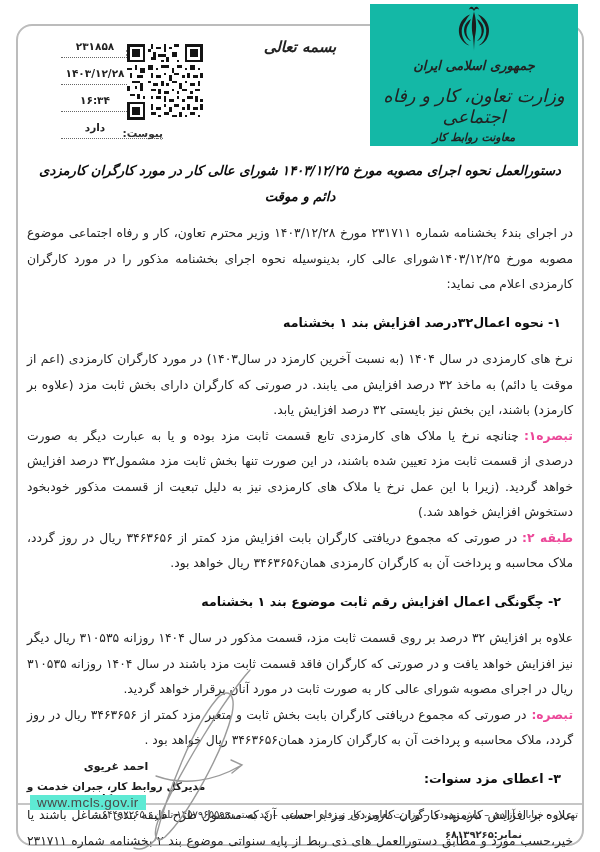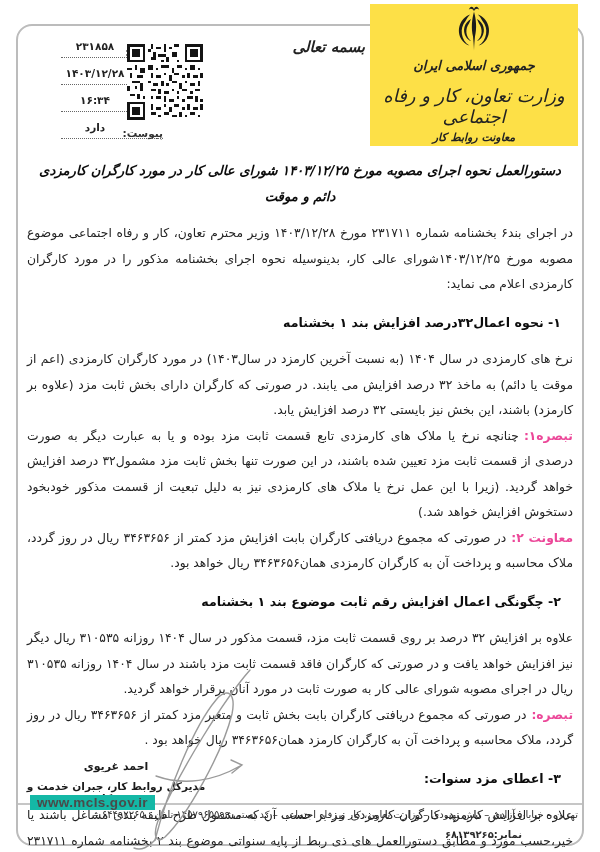--- a/index.html
+++ b/index.html
@@ -8,28 +8,28 @@
     background:#ffffff;color:#222;
     font-family:"DejaVu Sans",sans-serif;
   }
   .page-border{
     position:absolute;left:16px;top:24px;right:16px;bottom:6px;
     border:2.5px solid #bcbcbc;border-radius:16px;pointer-events:none;
   }
   
   .gov-block{
     position:absolute;top:4px;right:22px;width:200px;text-align:center;
-    background:#fde047;padding:0 4px 2px;direction:rtl;
+    background:#14b8a6;padding:0 4px 2px;direction:rtl;
   }
   .emblem{display:block;margin:0 auto 2px;}
   .gov-line1{font-size:13px;font-weight:bold;font-style:italic;}
   .gov-line2{font-size:18px;font-weight:normal;font-style:italic;margin-top:12px;}
   .gov-line3{font-size:11px;font-weight:bold;font-style:italic;margin-top:4px;}
   .bismillah{
-    position:absolute;top:38px;left:235px;width:130px;text-align:right;
+    position:absolute;top:38px;left:235px;width:130px;text-align:center;
     font-size:15px;font-weight:bold;font-style:italic;direction:rtl;
   }
   .fields{position:absolute;left:26px;top:34px;width:102px;direction:rtl;margin-left:35px;}
   .field-row{position:relative;height:27px;}
   .field-label{
     position:absolute;right:0;bottom:3px;font-size:10.5px;font-weight:bold;color:#333;
   }
   .field-dots{
     position:absolute;left:0;right:0;bottom:3px;border-bottom:1.5px dotted #666;
   }
@@ -57,22 +57,22 @@
   }
   .sig-name{font-size:11px;font-weight:bold;color:#1a1a1a;}
   .sig-title{font-size:10.6px;font-weight:bold;color:#1a1a1a;margin-top:7px;}
   .scrawl{position:absolute;left:92px;top:656px;z-index:5;}
   
   .footer-rule{
     position:absolute;left:18px;right:18px;top:803px;height:0;
     border-top:2.5px solid #c6c6c6;
   }
   .website{
-    position:absolute;left:30px;top:795px;background:#14b8a6;padding:0 7px;
-    font-family:"Liberation Sans",sans-serif;font-weight:bold;font-size:13.5px;
+    position:absolute;left:30px;top:795px;background:#5eead4;padding:0 7px;
+    font-family:"Liberation Sans",sans-serif;font-weight:normal;font-size:13.5px;
     color:#4a4a4a;letter-spacing:.4px;direction:ltr;z-index:2;
   }
   .footer-address{
     position:absolute;left:24px;right:22px;top:809px;direction:rtl;
     text-align:right;font-size:10px;font-weight:normal;color:#2c2c2c;
   }
   .footer-fax{
     position:absolute;right:78px;top:829px;direction:rtl;
     font-size:10px;font-weight:bold;color:#2c2c2c;
   }
@@ -131,21 +131,21 @@
   <path fill="#141414" d="M9 0h1v2h-1zM11 1h2v1h-2zM14 0h1v3h-1zM16 1h1v1h-1zM18 0h2v1h-2zM10 3h1v2h-1zM12 4h3v1h-3zM17 3h2v2h-2zM8 2h1v1h-1zM9 5h2v1h-2zM13 6h1v1h-1zM15 5h1v2h-1zM19 6h1v1h-1zM0 9h2v1H0zM3 8h1v2h-1zM5 9h2v2H5zM1 11h1v2H1zM4 12h2v1H4zM2 14h3v1H2zM0 16h1v2H0zM3 16h1v1h-1zM5 15h1v3h-1zM1 19h2v1H1zM4 19h1v2h-1zM6 20h1v1h-1zM8 8h2v2H8zM11 9h1v1h-1zM13 8h3v1h-3zM17 9h1v2h-1zM19 8h2v1h-2zM22 9h1v1h-1zM24 8h2v2h-2zM27 9h1v1h-1zM9 11h1v2h-1zM11 12h2v1h-2zM14 11h1v1h-1zM16 12h1v2h-1zM18 11h2v1h-2zM21 12h1v1h-1zM23 11h1v2h-1zM25 12h2v1h-2zM28 11h1v2h-1zM8 14h1v1h-1zM10 15h2v1h-2zM13 14h1v2h-1zM15 15h1v1h-1zM17 14h2v1h-2zM20 15h1v2h-1zM22 14h1v1h-1zM24 15h2v1h-2zM27 14h1v2h-1zM9 17h2v1H9zM12 17h1v2h-1zM14 18h2v1h-2zM17 17h1v1h-1zM19 18h1v1h-1zM21 17h2v1h-2zM24 18h1v1h-1zM26 17h2v1h-2zM9 20h1v1h-1zM11 20h2v1h-2zM14 20h1v2h-1zM16 21h2v1h-2zM19 20h1v1h-1zM21 21h1v1h-1zM23 20h2v1h-2zM26 20h1v2h-1zM28 21h1v1h-1zM9 23h1v2h-1zM11 24h2v1h-2zM14 23h1v1h-1zM16 24h1v2h-1zM18 23h2v1h-2zM21 24h1v1h-1zM23 23h1v2h-1zM25 24h2v1h-2zM28 23h1v2h-1zM9 26h2v1H9zM12 27h1v1h-1zM14 26h2v1h-2zM17 27h2v1h-2zM20 26h1v2h-1zM22 27h1v1h-1zM24 26h2v1h-2zM27 27h1v1h-1z"></path>
 </svg>
 
 <div class="content">
   <p class="doc-title">دستورالعمل نحوه اجرای مصوبه مورخ ۱۴۰۳/۱۲/۲۵ شورای عالی کار در مورد کارگران کارمزدی دائم و موقت</p>
   <p class="para">در اجرای بند۶ بخشنامه شماره ۲۳۱۷۱۱ مورخ ۱۴۰۳/۱۲/۲۸ وزیر محترم تعاون، کار و رفاه اجتماعی موضوع مصوبه مورخ ۱۴۰۳/۱۲/۲۵شورای عالی کار، بدینوسیله نحوه اجرای بخشنامه مذکور را در مورد کارگران کارمزدی اعلام می نماید:</p>
 
   <p class="sec-heading">۱- نحوه اعمال۳۲درصد افزایش بند ۱ بخشنامه</p>
   <p class="para">نرخ های کارمزدی در سال ۱۴۰۴ (به نسبت آخرین کارمزد در سال۱۴۰۳) در مورد کارگران کارمزدی (اعم از موقت یا دائم) به ماخذ ۳۲ درصد افزایش می یابند. در صورتی که کارگران دارای بخش ثابت مزد (علاوه بر کارمزد) باشند، این بخش نیز بایستی ۳۲ درصد افزایش یابد.</p>
   <p class="para"><span class="note-label">تبصره۱:</span><span>چنانچه نرخ یا ملاک های کارمزدی تابع قسمت ثابت مزد بوده و یا به عبارت دیگر به صورت درصدی از قسمت ثابت مزد تعیین شده باشند، در این صورت تنها بخش ثابت مزد مشمول۳۲ درصد افزایش خواهد گردید. (زیرا با این عمل نرخ یا ملاک های کارمزدی نیز به دلیل تبعیت از قسمت مذکور خودبخود دستخوش افزایش خواهد شد.)</span></p>
-  <p class="para"><span class="note-label">معاونت ۲:</span><span>در صورتی که مجموع دریافتی کارگران بابت افزایش مزد کمتر از ۳۴۶۳۶۵۶ ریال در روز گردد، ملاک محاسبه و پرداخت آن به کارگران کارمزدی همان۳۴۶۳۶۵۶ ریال خواهد بود.</span></p>
+  <p class="para"><span class="note-label">طبقه ۲:</span><span>در صورتی که مجموع دریافتی کارگران بابت افزایش مزد کمتر از ۳۴۶۳۶۵۶ ریال در روز گردد، ملاک محاسبه و پرداخت آن به کارگران کارمزدی همان۳۴۶۳۶۵۶ ریال خواهد بود.</span></p>
 
   <p class="sec-heading">۲- چگونگی اعمال افزایش رقم ثابت موضوع بند ۱ بخشنامه</p>
   <p class="para">علاوه بر افزایش ۳۲ درصد بر روی قسمت ثابت مزد، قسمت مذکور در سال ۱۴۰۴ روزانه ۳۱۰۵۳۵ ریال دیگر نیز افزایش خواهد یافت و در صورتی که کارگران فاقد قسمت ثابت مزد باشند در سال ۱۴۰۴ روزانه ۳۱۰۵۳۵ ریال در اجرای مصوبه شورای عالی کار به صورت ثابت در مورد آنان برقرار خواهد گردید.</p>
   <p class="para"><span class="note-label">تبصره:</span><span>در صورتی که مجموع دریافتی کارگران بابت بخش ثابت و متغیر مزد کمتر از ۳۴۶۳۶۵۶ ریال در روز گردد، ملاک محاسبه و پرداخت آن به کارگران کارمزد همان۳۴۶۳۶۵۶ ریال خواهد بود .</span></p>
 
   <p class="sec-heading">۳- اعطای مزد سنوات:</p>
   <p class="para">علاوه بر افزایش کارمزد، کارگران کارمزدی نیز بر حسب آن که مشمول طرح طبقه بندی مشاغل باشند یا خیر،حسب مورد و مطابق دستورالعمل های ذی ربط از پایه سنواتی موضوع بند ۲ بخشنامه شماره ۲۳۱۷۱۱ مورخ ۱۴۰۳/۱۲/۲۸ وزیر محترم تعاون، کار و رفاه اجتماعی برخوردار خواهند شد.</p>
 </div>
 
 <div class="sig-block">

